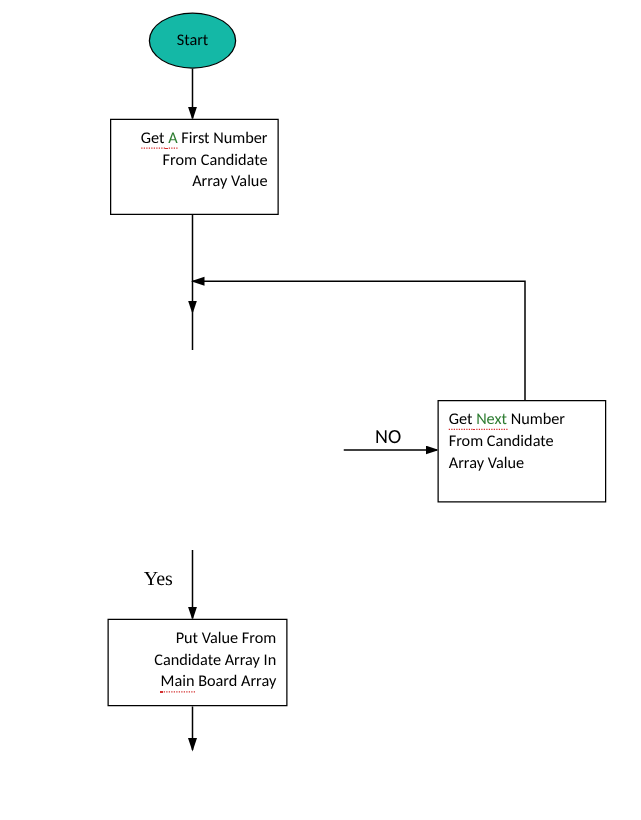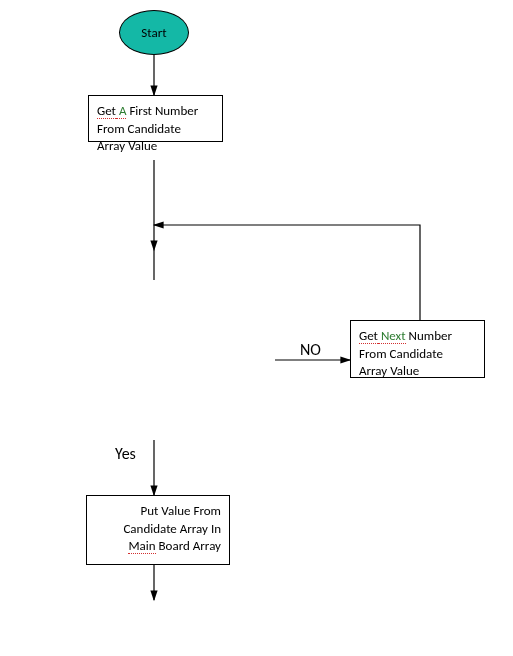--- a/index.html
+++ b/index.html
@@ -80,40 +80,40 @@
 
     <line x1="154" y1="440" x2="154" y2="495" stroke="#000" stroke-width="1.2" marker-end="url(#arrow)"></line>
 
     <line x1="154" y1="565" x2="154" y2="600" stroke="#000" stroke-width="1.2" marker-end="url(#arrow)"></line>
   </svg>
 
   <div class="node oval" style="left:119px; top:10px; width:70px; height:45px;">
     <span>Start</span>
   </div>
 
-  <div class="node rect" style="left:88px; top:95px; width:135px; height:47px;">
+  <div class="node rect" style="left:88px; top:95px; width:135px; height:77px;text-align:right;">
     <div>
       <span class="u-red">Get</span><span class="u-green"> A</span><span> First Number</span>
     </div>
     <div>From Candidate</div>
     <div>Array Value</div>
   </div>
 
 
   <div class="edge-label" style="left:300px; top:340px;">NO</div>
 
-  <div class="node rect" style="left:350px; top:320px; width:135px; height:58px;">
+  <div class="node rect" style="left:350px; top:320px; width:135px; height:82px;">
     <div>
       <span class="u-red">Get</span><span class="u-green"> Next</span><span> Number</span>
     </div>
     <div>From Candidate</div>
     <div>Array Value</div>
   </div>
 
-  <div class="edge-label" style="left:115px; top:444px;">Yes</div>
+  <div class="edge-label" style="left:115px; top:455px;font-family:Liberation Serif, serif;">Yes</div>
 
   <div class="node rect" style="left:86px; top:495px; width:144px; height:70px; text-align:right;">
     <div>Put Value From</div>
     <div>Candidate Array In</div>
     <div>
       <span class="u-red">Main</span><span> Board Array</span>
     </div>
   </div>
 
 

